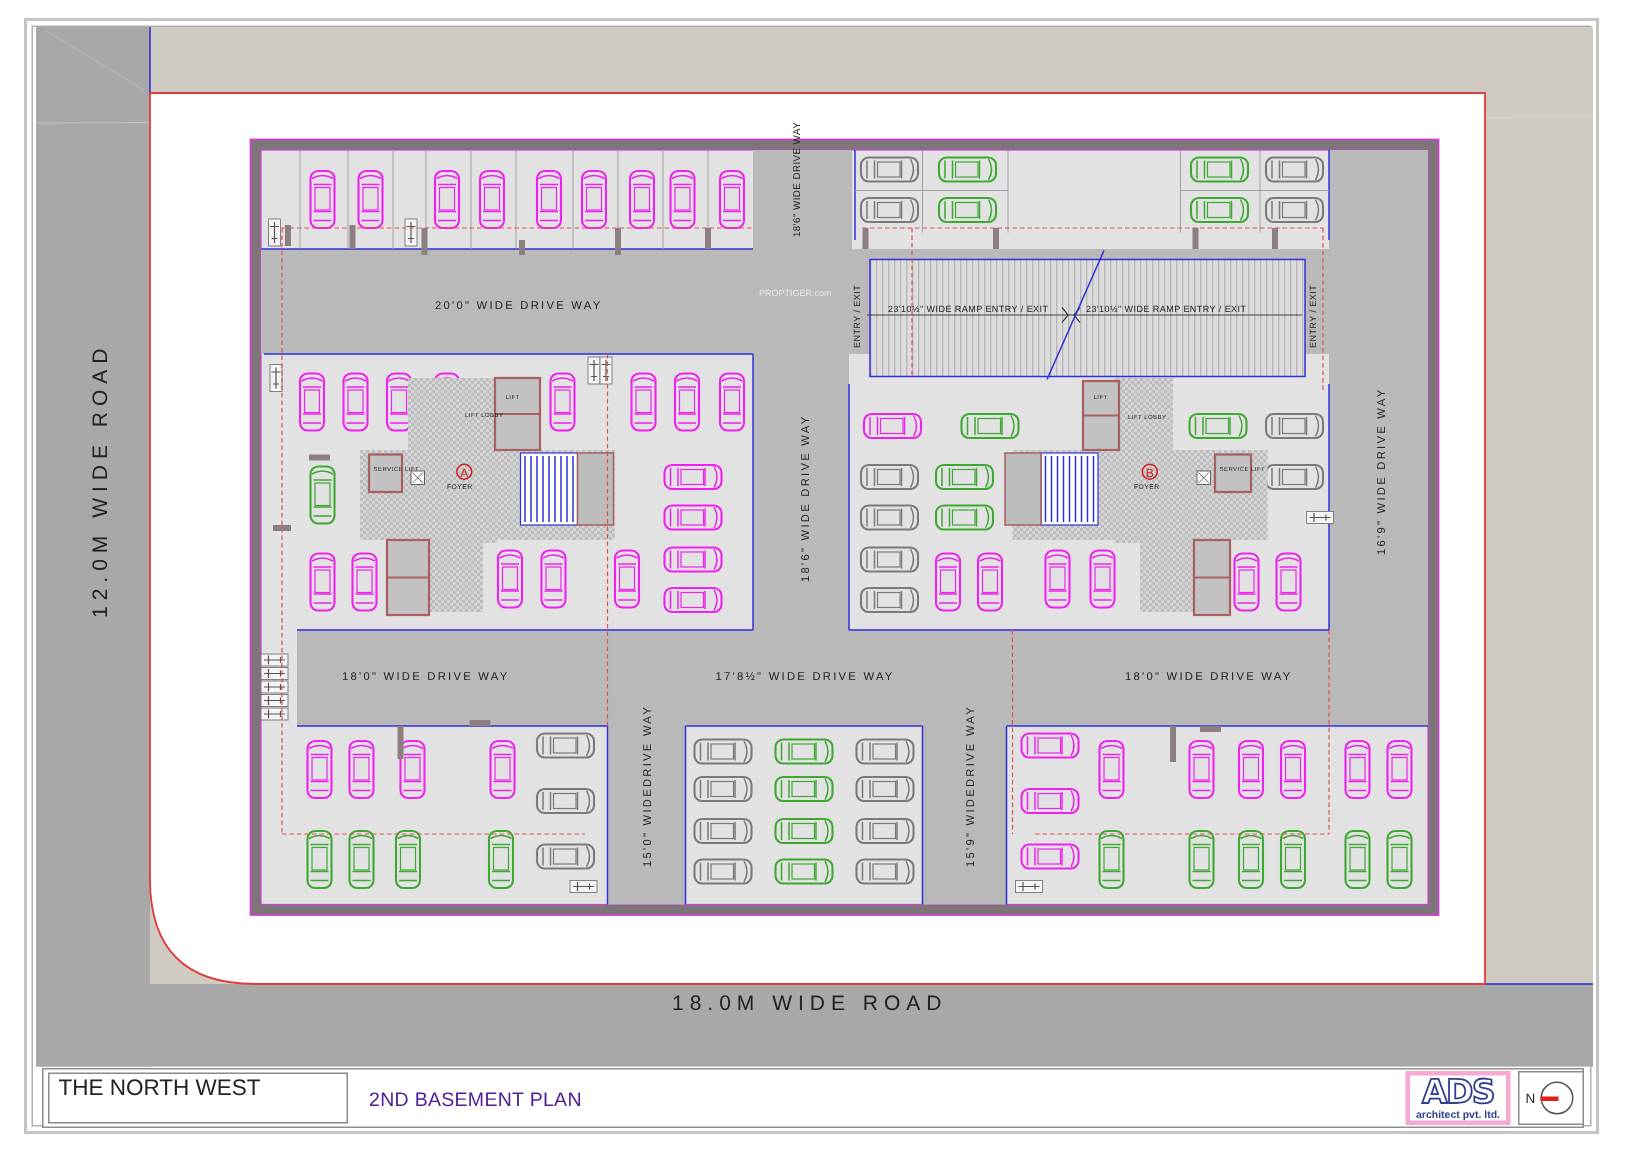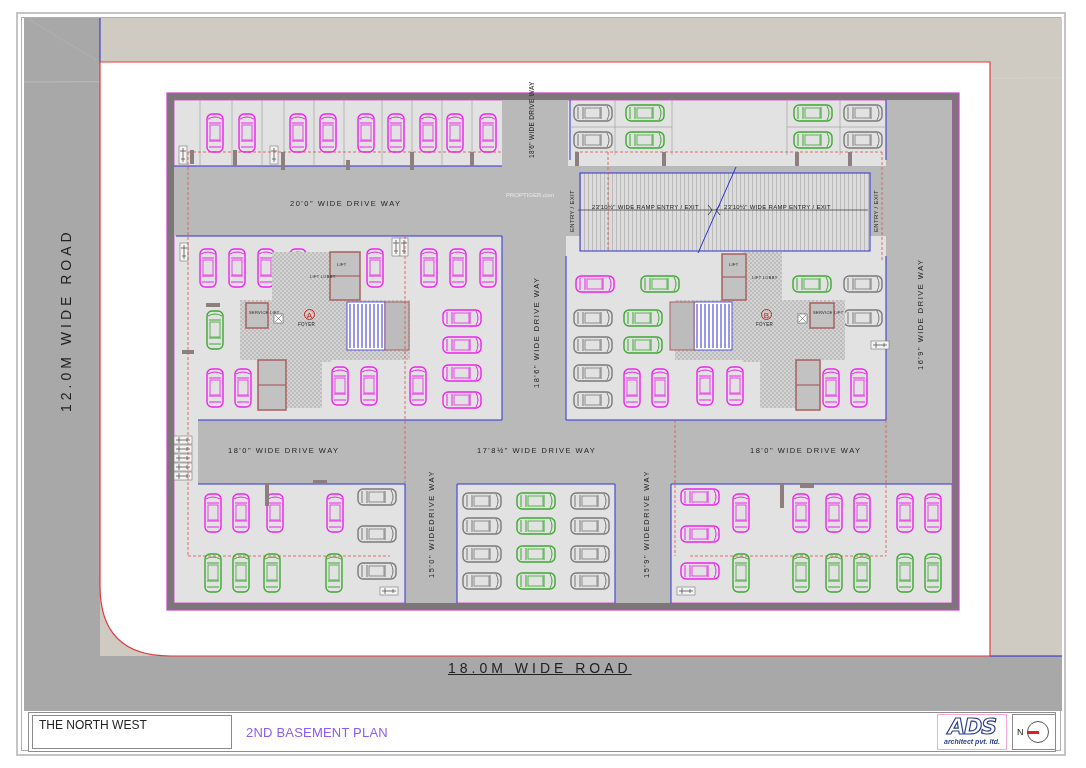--- a/index.html
+++ b/index.html
@@ -1,32 +1,32 @@
 <!DOCTYPE html>
 <html><head>
 <meta charset="utf-8">
 <style>
   html, body { margin: 0; padding: 0; background: #ffffff; }
   body { width: 1086px; height: 768px; position: relative; overflow: hidden; font-family: "Liberation Sans", sans-serif; }
   .frame-outer { position: absolute; left: 16px; top: 12px; width: 1050px; height: 744px; border: 2px solid #c4c4c4; box-sizing: border-box; }
   .frame-inner { position: absolute; left: 21px; top: 17px; width: 1040px; height: 734px; border: 1px solid #b0b0b0; box-sizing: border-box; }
   svg#plan { position: absolute; left: 0; top: 0; }
   .title-block { position: absolute; left: 28px; top: 712px; width: 1028px; height: 40px; border: 1px solid #8e8e8e; box-sizing: border-box; background: #fff; }
-  .project-box { position: absolute; left: 32px; top: 715px; width: 200px; height: 34px; border: 1px solid #8a8a8a; box-sizing: border-box; padding: 3px 0 0 6px; font-size: 12px; line-height: 13px; color: #222; }
-  .sheet-title { position: absolute; left: 246px; top: 725px; font-size: 13px; color: #8b5cf6; letter-spacing: 0.2px; }
-  .logo-box { position: absolute; left: 937px; top: 714px; width: 70px; height: 36px; border: 1px solid #f9a8d4; box-sizing: border-box; background: #fff; text-align: center; font-style: italic; }
+  .project-box { position: absolute; left: 32px; top: 715px; width: 200px; height: 34px; border: 1px solid #8a8a8a; box-sizing: border-box; padding: 3px 0 0 6px; font-size: 15px; line-height: 13px; color: #222; }
+  .sheet-title { position: absolute; left: 246px; top: 725px; font-size: 13px; color: #4c1d95; letter-spacing: 0.2px; }
+  .logo-box { position: absolute; left: 937px; top: 714px; width: 70px; height: 36px; border: 3px solid #f9a8d4; box-sizing: border-box; background: #fff; text-align: center; }
   .logo-ads { font-family: "DejaVu Sans", sans-serif; font-weight: bold; font-size: 22px; color: #fff; -webkit-text-stroke: 1.2px #2f3f8f; line-height: 22px; letter-spacing: -1px; margin-top: 1px; }
   .logo-sub { font-size: 7px; font-weight: bold; color: #2f3f8f; line-height: 8px; }
   .north-box { position: absolute; left: 1012px; top: 714px; width: 44px; height: 36px; border: 1px solid #8a8a8a; box-sizing: border-box; background: #fff; }
   .north-label { position: absolute; left: 4px; top: 12px; font-size: 9px; color: #222; }
   .north-circle { position: absolute; left: 14px; top: 6px; width: 22px; height: 22px; border: 1px solid #555; border-radius: 50%; box-sizing: border-box; }
   .north-arrow { position: absolute; left: 14px; top: 16px; width: 12px; height: 3px; background: #e02020; }
   .road-label { position: absolute; font-size: 14px; letter-spacing: 4px; color: #222; white-space: nowrap; }
   .road-left { left: -14px; top: 324px; transform: rotate(-90deg); transform-origin: center center; width: 160px; text-align: center; }
-  .road-bottom { left: 448px; top: 660px; text-decoration: underline; }
+  .road-bottom { left: 448px; top: 660px; }
   .lbl { position: absolute; font-size: 7.5px; color: #222; letter-spacing: 1.5px; white-space: nowrap; }
   .lbl-v { transform: rotate(-90deg); transform-origin: left top; }
   .lbl-sm { position: absolute; font-size: 6px; color: #222; white-space: nowrap; letter-spacing: 0.3px; }
   .core-mark { position: absolute; width: 11px; height: 11px; border: 1px solid #d02020; border-radius: 50%; color: #d02020; font-size: 8px; line-height: 11px; text-align: center; box-sizing: border-box; }
 </style>
 </head>
 <body>
 
 <div class="frame-outer"></div>
 <div class="frame-inner"></div>

